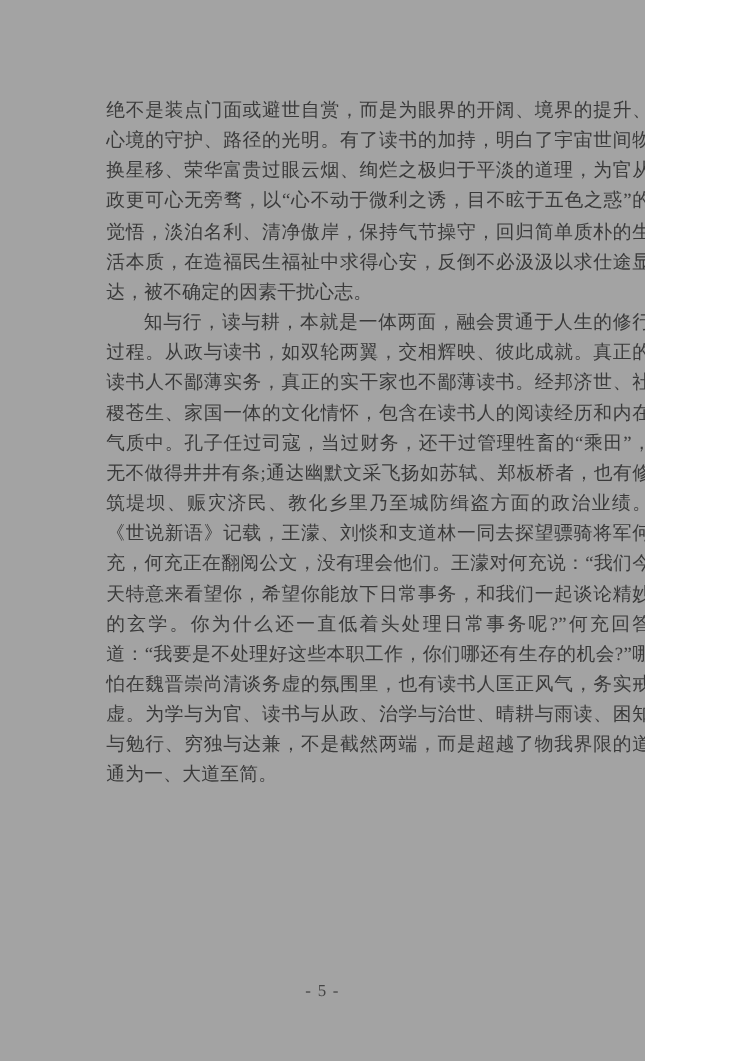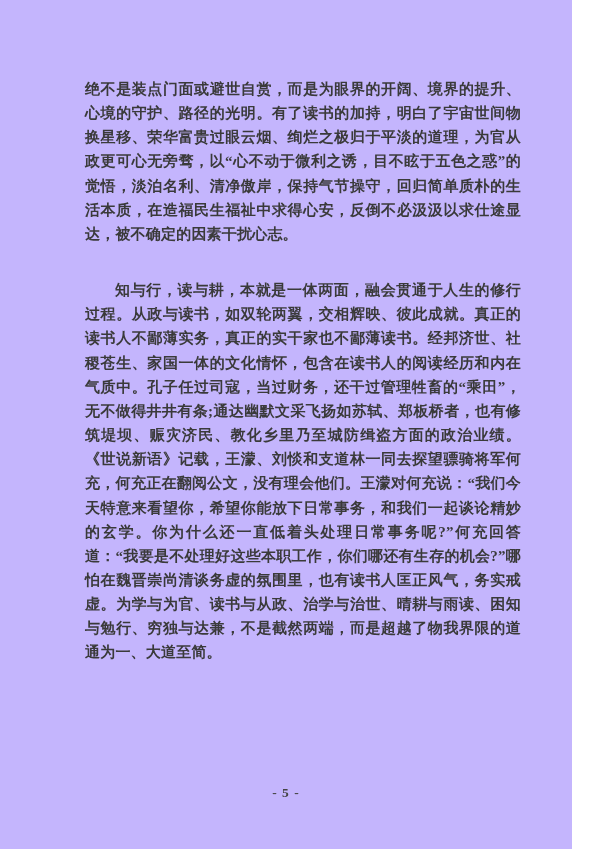--- a/index.html
+++ b/index.html
@@ -2,46 +2,44 @@
 <html><head>
 <meta charset="utf-8">
 <style>
   html, body {
     margin: 0;
     padding: 0;
     background: #ffffff;
   }
   .page {
     position: relative;
-    width: 572px;
+    width: 516px;
     height: 849px;
-    background: #c4b5fd;
+    background: #a3a3a3;
     overflow: hidden;
     font-family: "Liberation Serif", "DejaVu Serif", serif;
-    font-weight: bold;
   }
   .text-block {
     position: absolute;
     left: 85px;
     top: 77px;
     width: 436px;
     font-size: 15px;
     line-height: 24.15px;
     color: #3a3a3a;
     text-align: justify;
     text-justify: inter-ideograph;
     letter-spacing: 0.2px;
   }
   .text-block p {
     margin: 0;
     padding: 0;
   }
   .text-block p.indent {
     text-indent: 2em;
-    margin-top: 32px;
   }
   .page-number {
     position: absolute;
     left: 0;
     top: 785px;
     width: 100%;
     text-align: center;
     font-size: 13.5px;
     color: #454545;
     letter-spacing: 1px;

